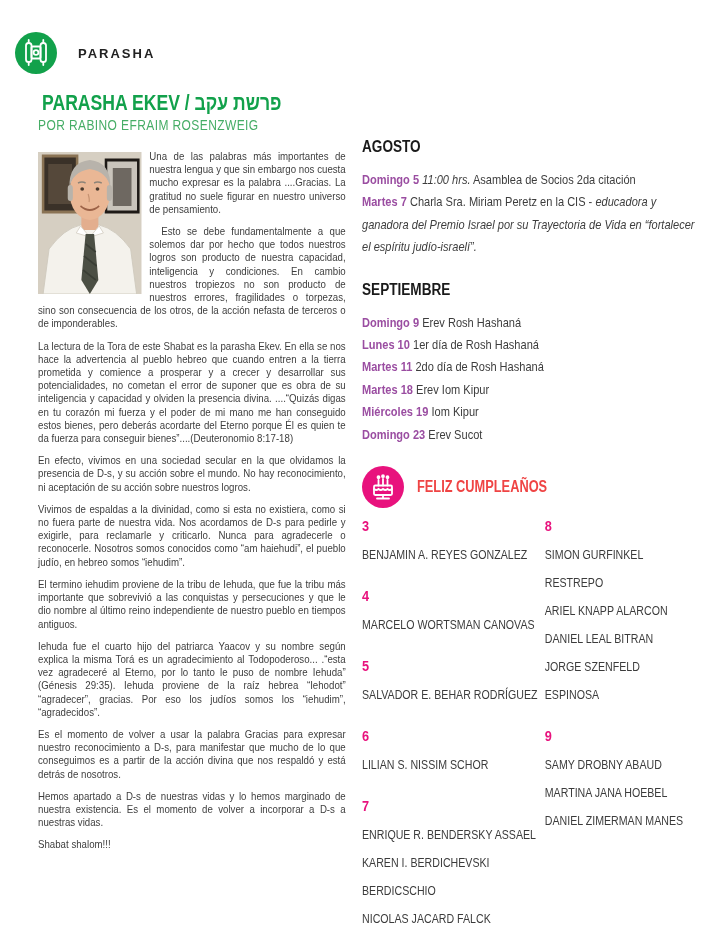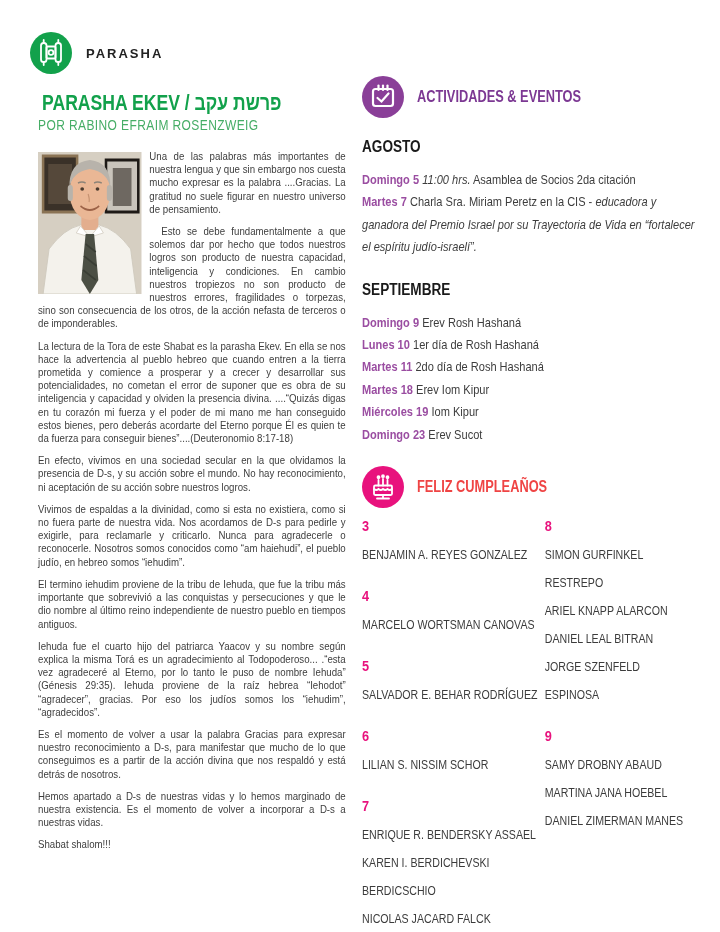--- a/index.html
+++ b/index.html
@@ -5,21 +5,21 @@
   html,body { margin:0; padding:0; background:#ffffff; }
   .page {
     position:relative; width:720px; height:932px; margin:0 auto;
     background:#ffffff; overflow:hidden;
     font-family:"Liberation Sans", sans-serif; color:#3d3d3d;
   }
   .cond { display:inline-block; transform:scaleX(0.8); transform-origin:0 50%; white-space:nowrap; }
   .condensed-block { transform:scaleX(0.85); transform-origin:0 0; }
 
   
-  .brand { position:absolute; left:30px; top:32px; display:flex; align-items:center; gap:14px; }
+  .brand { position:absolute; left:15px; top:32px; display:flex; align-items:center; gap:21px; }
   .circle-icon { width:42px; height:42px; border-radius:50%; display:flex; align-items:center; justify-content:center; flex:0 0 auto; }
   .circle-green { background:#12a14b; }
   .circle-purple { background:#8a3f98; }
   .circle-pink { background:#e8127d; }
   .brand-label { font-size:13px; font-weight:bold; letter-spacing:2px; color:#222; }
 
   
   .article-title { position:absolute; left:38px; top:86px; margin:4px; font-size:22px; font-weight:bold; color:#12a14b; }
   .article-byline { position:absolute; left:38px; top:116px; margin:0; font-size:15px; font-weight:normal; color:#46ad66; letter-spacing:0.5px;text-align:right; }
 
@@ -110,34 +110,20 @@
     <p>La lectura de la Tora de este Shabat es la parasha Ekev. En ella se nos hace la advertencia al pueblo hebreo que cuando entren a la tierra prometida y comience a prosperar y a crecer y desarrollar sus potencialidades, no cometan el error de suponer que es obra de su inteligencia y capacidad y olviden la presencia divina. ....“Quizás digas en tu corazón mi fuerza y el poder de mi mano me han conseguido estos bienes, pero deberás acordarte del Eterno porque Él es quien te da fuerza para conseguir bienes”....(Deuteronomio 8:17-18)</p>
     <p>En efecto, vivimos en una sociedad secular en la que olvidamos la presencia de D-s, y su acción sobre el mundo. No hay reconocimiento, ni aceptación de su acción sobre nuestros logros.</p>
     <p>Vivimos de espaldas a la divinidad, como si esta no existiera, como si no fuera parte de nuestra vida. Nos acordamos de D-s para pedirle y exigirle, para reclamarle y criticarlo. Nunca para agradecerle o reconocerle. Nosotros somos conocidos como “am haiehudi”, el pueblo judío, en hebreo somos “iehudim”.</p>
     <p>El termino iehudim proviene de la tribu de Iehuda, que fue la tribu más importante que sobrevivió a las conquistas y persecuciones y que le dio nombre al último reino independiente de nuestro pueblo en tiempos antiguos.</p>
     <p>Iehuda fue el cuarto hijo del patriarca Yaacov y su nombre según explica la misma Torá es un agradecimiento al Todopoderoso... .“esta vez agradeceré al Eterno, por lo tanto le puso de nombre Iehuda” (Génesis 29:35). Iehuda proviene de la raíz hebrea “Iehodot” “agradecer”, gracias. Por eso los judíos somos los “iehudim”, “agradecidos”.</p>
     <p>Es el momento de volver a usar la palabra Gracias para expresar nuestro reconocimiento a D-s, para manifestar que mucho de lo que conseguimos es a partir de la acción divina que nos respaldó y está detrás de nosotros.</p>
     <p>Hemos apartado a D-s de nuestras vidas y lo hemos marginado de nuestra existencia. Es el momento de volver a incorporar a D-s a nuestras vidas.</p>
     <p class="shalom">Shabat shalom!!!</p>
   </div>
 
-  <div class="events-header">
-    <span class="circle-icon circle-purple">
-      <svg width="42" height="42" viewBox="0 0 42 42">
-        <g fill="none" stroke="#ffffff" stroke-width="2.2" stroke-linecap="round">
-          <rect x="11" y="13" width="20" height="17" rx="2.5"></rect>
-          <line x1="16.5" y1="9.5" x2="16.5" y2="14"></line>
-          <line x1="21" y1="9.5" x2="21" y2="14"></line>
-          <line x1="25.5" y1="9.5" x2="25.5" y2="14"></line>
-          <path d="M15.5,22 L19.5,25.5 L26.5,17.5"></path>
-        </g>
-      </svg>
-    </span>
-    <span class="section-heading heading-purple"><span class="cond">ACTIVIDADES &amp; EVENTOS</span></span>
-  </div>
 
   <div class="events-body condensed-block">
     <div class="month first">AGOSTO</div>
     <div class="evt">
       <span class="day">Domingo 5</span>
       <span class="it">11:00 hrs.</span>
       <span>Asamblea de Socios 2da citación</span>
     </div>
     <div class="evt">
       <span class="day">Martes 7</span>

